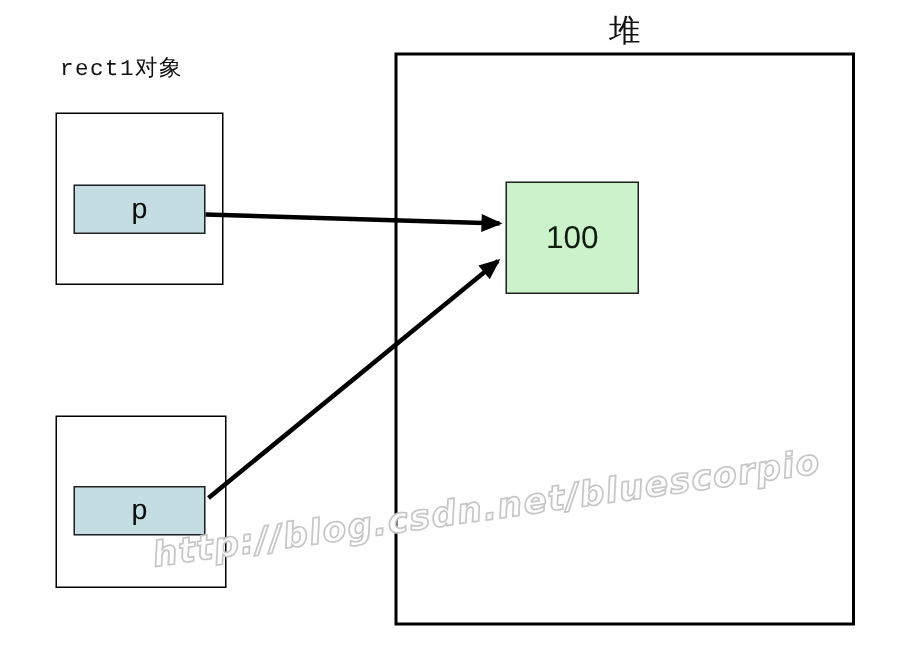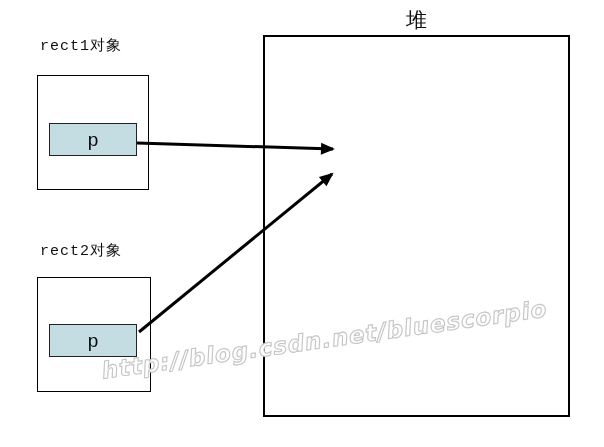--- a/index.html
+++ b/index.html
@@ -102,28 +102,30 @@
     white-space: nowrap;
   }
 </style>
 </head>
 <body>
 
 <div id="canvas">
 
   <div class="heap-label">堆</div>
   <div class="heap-box"></div>
+  <div class="value-box" style="background-color: rgb(204, 242, 203);">
+    <span>100</span>
+  </div>
 
   <div class="obj-label" style="left:26px; top:36px;">rect1对象</div>
   <div class="outer-box" style="left:37px; top:75px; width:112px; height:115px;"></div>
   <div class="pointer-box" style="left: 49px; top: 123px; width: 88px; height: 33px; background-color: rgb(195, 221, 226);">
     <span>p</span>
   </div>
 
-  <div class="obj-label" style="left:26px; top:241px;">rect2对象</div>
   <div class="outer-box" style="left:37px; top:277px; width:114px; height:115px;"></div>
   <div class="pointer-box" style="left: 49px; top: 324px; width: 88px; height: 33px; background-color: rgb(195, 221, 226);">
     <span>p</span>
   </div>
 
   <svg id="arrow-layer" viewBox="0 0 604 447" xmlns="http://www.w3.org/2000/svg">
     <defs>
       <marker id="ah" markerUnits="userSpaceOnUse" markerWidth="16" markerHeight="14" refX="13" refY="7" orient="auto">
         <path d="M1,1 L15,7 L1,13 z" fill="#000"></path>
       </marker>

